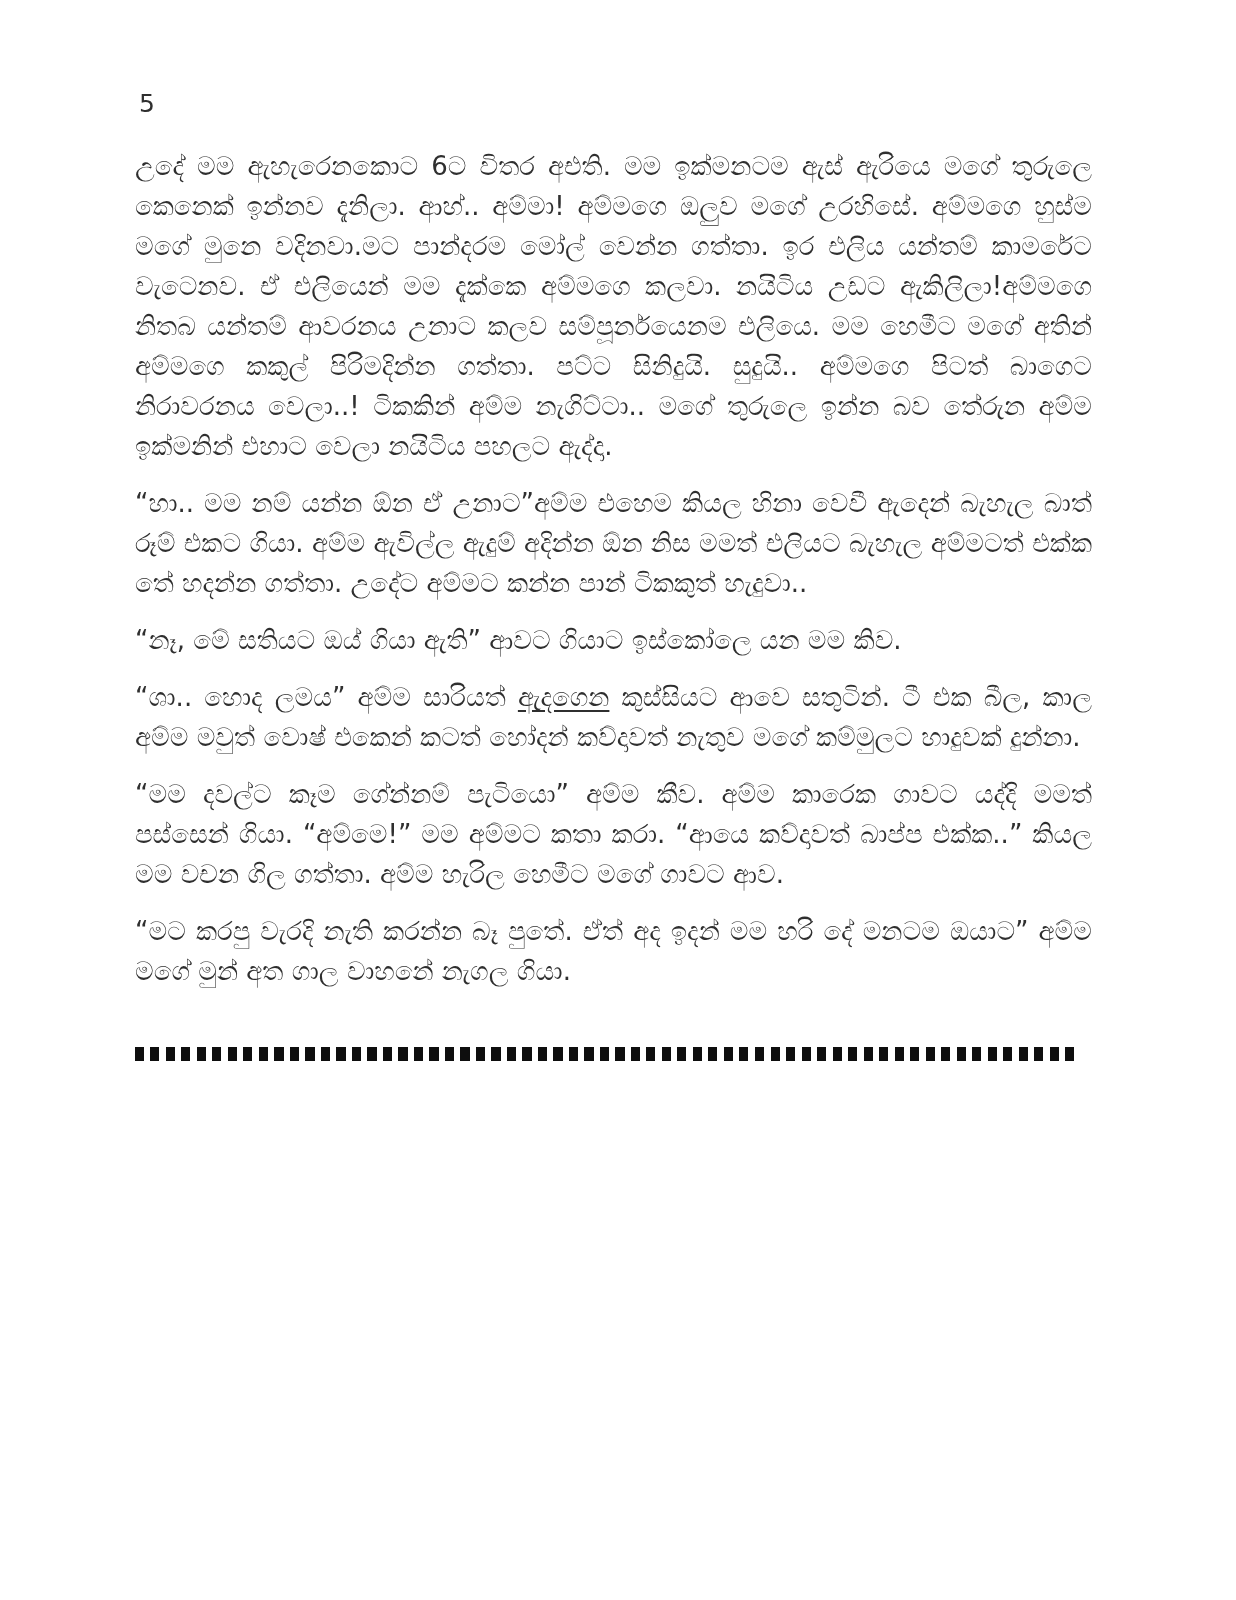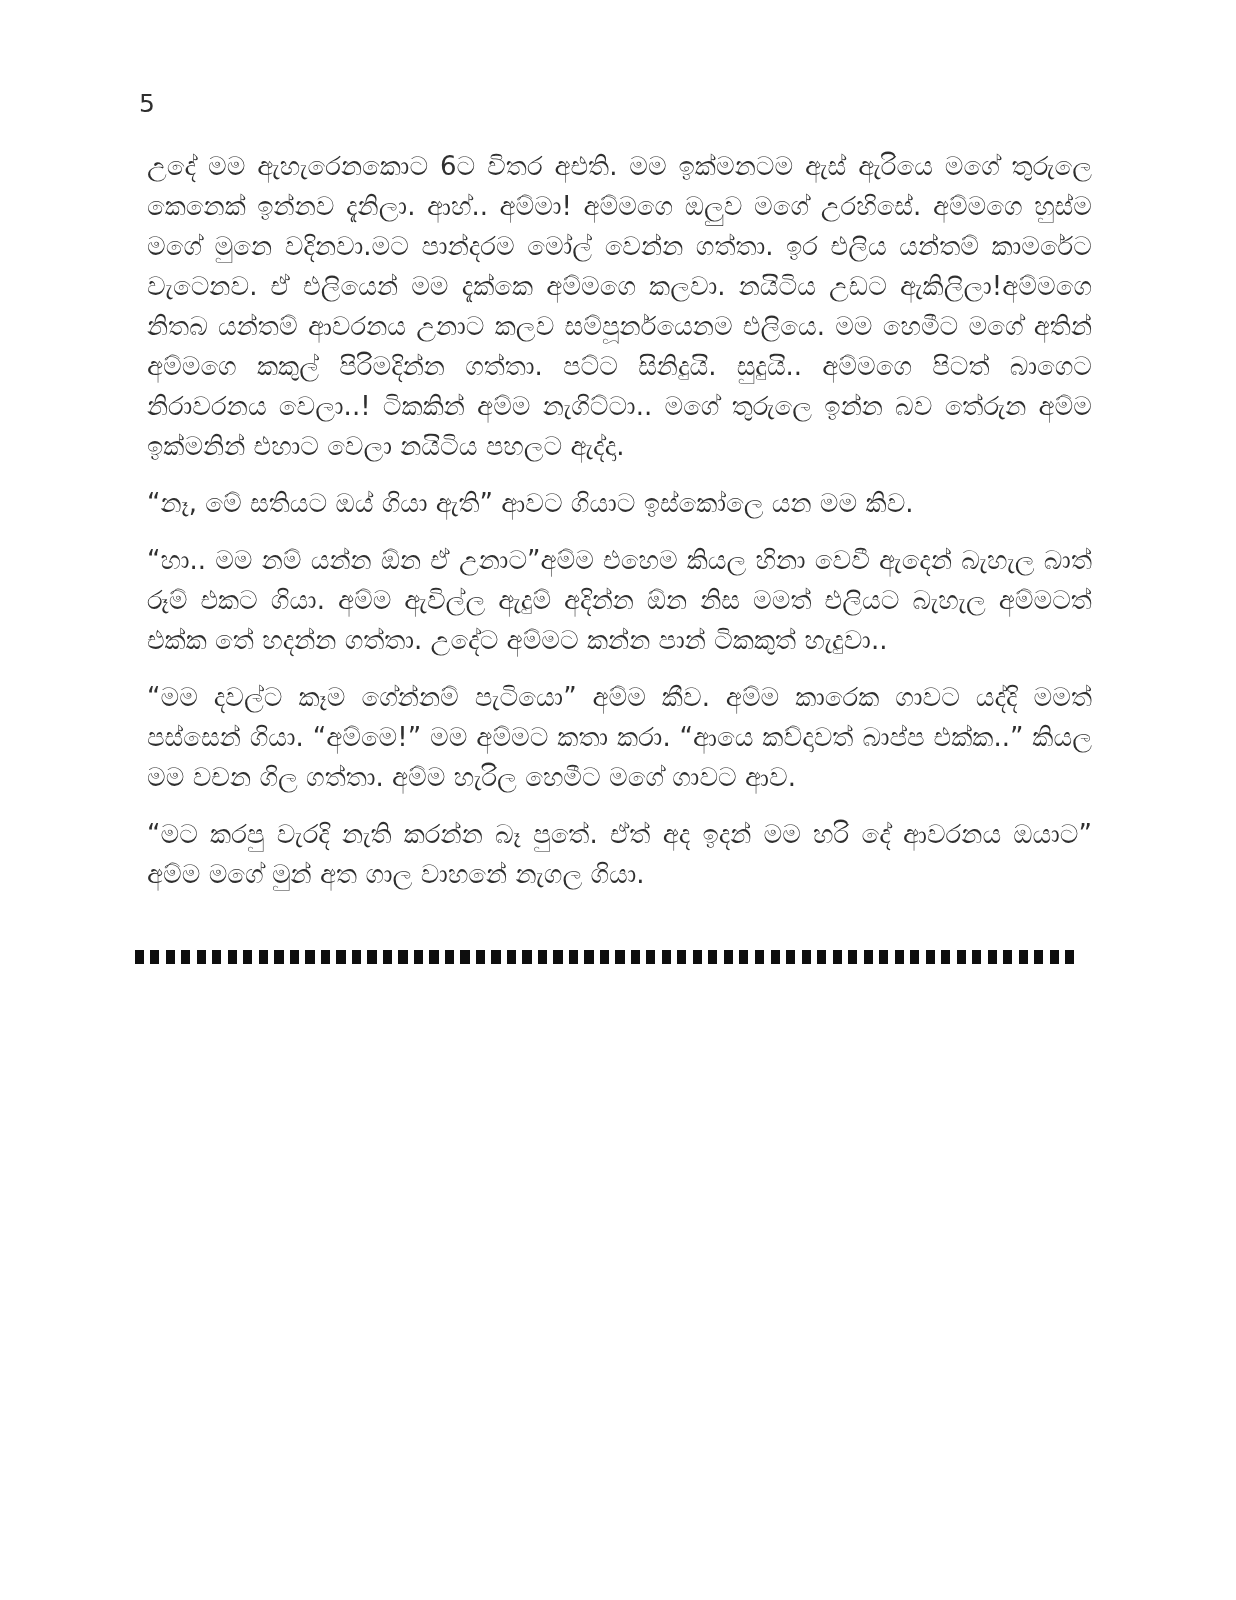--- a/index.html
+++ b/index.html
@@ -24,21 +24,21 @@
     line-height: 28px;
     color: #2f2f2f;
   }
   .content {
     position: absolute;
     top: 146px;
     left: 135px;
     width: 957px;
   }
   .content p {
-    margin: 0 0 17px 12px;
+    margin: 0 0 17px 0;
     font-size: 26px;
     line-height: 40px;
     text-align: justify;
     color: #2f2f2f;
   }
   .underlined-word {
     text-decoration: underline;
     text-underline-offset: 4px;
   }
   .divider {
@@ -59,28 +59,31 @@
 
 <div class="page">
 
   <div class="page-number">5</div>
 
   <div class="content">
 
     <p>උදේ මම ඇහැරෙනකොට 6ට විතර අඑති. මම ඉක්මනටම ඇස් ඇරියෙ මගේ තුරුලෙ කෙනෙක් ඉන්නව දැනිලා. ආහ්.. අම්මා! අම්මගෙ ඔලුව මගේ උරහිසේ. අම්මගෙ හුස්ම මගේ මුනෙ වදිනවා.මට පාන්දරම මෝල් වෙන්න ගත්තා. ඉර එලිය යන්තම් කාමරේට වැටෙනව. ඒ එලියෙන් මම දැක්කෙ අම්මගෙ කලවා. නයිටිය උඩට ඇකිලිලා!අම්මගෙ නිතබ යන්තම් ආවරනය උනාට කලව සම්පූර්නයෙනම එලියෙ. මම හෙමීට මගේ අතින් අම්මගෙ කකුල් පිරිමදින්න ගත්තා. පට්ට සිනිදුයි. සුදුයි.. අම්මගෙ පිටත් බාගෙට නිරාවරනය වෙලා..! ටිකකින් අම්ම නැගිට්ටා.. මගේ තුරුලෙ ඉන්න බව තේරුන අම්ම ඉක්මනින් එහාට වෙලා නයිටිය පහලට ඇද්දා.</p>
 
 
+    <p>“හා.. මම නම් යන්න ඕන ඒ උනාට”අම්ම එහෙම කියල හිනා වෙවී ඇදෙන් බැහැල බාත් රූම් එකට ගියා. අම්ම ඇවිල්ල ඇදුම් අදින්න ඕන නිස මමත් එලියට බැහැල අම්මටත් එක්ක තේ හදන්න ගත්තා. උදේට අම්මට කන්න පාන් ටිකකුත් හැදුවා..</p>
+
     <p>“නෑ, මේ සතියට ඔය් ගියා ඇති” ආවට ගියාට ඉස්කෝලෙ යන මම කිව.</p>
 
-    <p>“හා.. මම නම් යන්න ඕන ඒ උනාට”අම්ම එහෙම කියල හිනා වෙවී ඇදෙන් බැහැල බාත් රූම් එකට ගියා. අම්ම ඇවිල්ල ඇදුම් අදින්න ඕන නිස මමත් එලියට බැහැල අම්මටත් එක්ක තේ හදන්න ගත්තා. උදේට අම්මට කන්න පාන් ටිකකුත් හැදුවා..</p>
-
+    <p>
+      <span>“ශා.. හොද ලමය” අම්ම සාරියත් </span><span class="underlined-word">ඇදගෙන</span><span> කුස්සියට ආවෙ සතුටින්. ටී එක බීල, කාල අම්ම මවුත් වොෂ් එකෙන් කටත් හෝදන් කව්දාවත් නැතුව මගේ කම්මුලට හාදුවක් දුන්නා.</span>
+    </p>
 
     <p>“මම දවල්ට කෑම ගේන්නම් පැටියො” අම්ම කීව. අම්ම කාරෙක ගාවට යද්දි මමත් පස්සෙන් ගියා. “අම්මෙ!” මම අම්මට කතා කරා. “ආයෙ කව්දාවත් බාප්ප එක්ක..” කියල මම වචන ගිල ගත්තා. අම්ම හැරිල හෙමීට මගේ ගාවට ආව.</p>
 
-    <p>“මට කරපු වැරදි නැති කරන්න බෑ පුතේ. ඒත් අද ඉදන් මම හරි දේ ආවරනය ඔයාට” අම්ම මගේ මුන් අත ගාල වාහනේ නැගල ගියා.</p>
+    <p>“මට කරපු වැරදි නැති කරන්න බෑ පුතේ. ඒත් අද ඉදන් මම හරි දේ මනටම ඔයාට” අම්ම මගේ මුන් අත ගාල වාහනේ නැගල ගියා.</p>
 
     <div class="divider"></div>
 
 
 
 
   </div>
 </div>
 
 </body></html>

